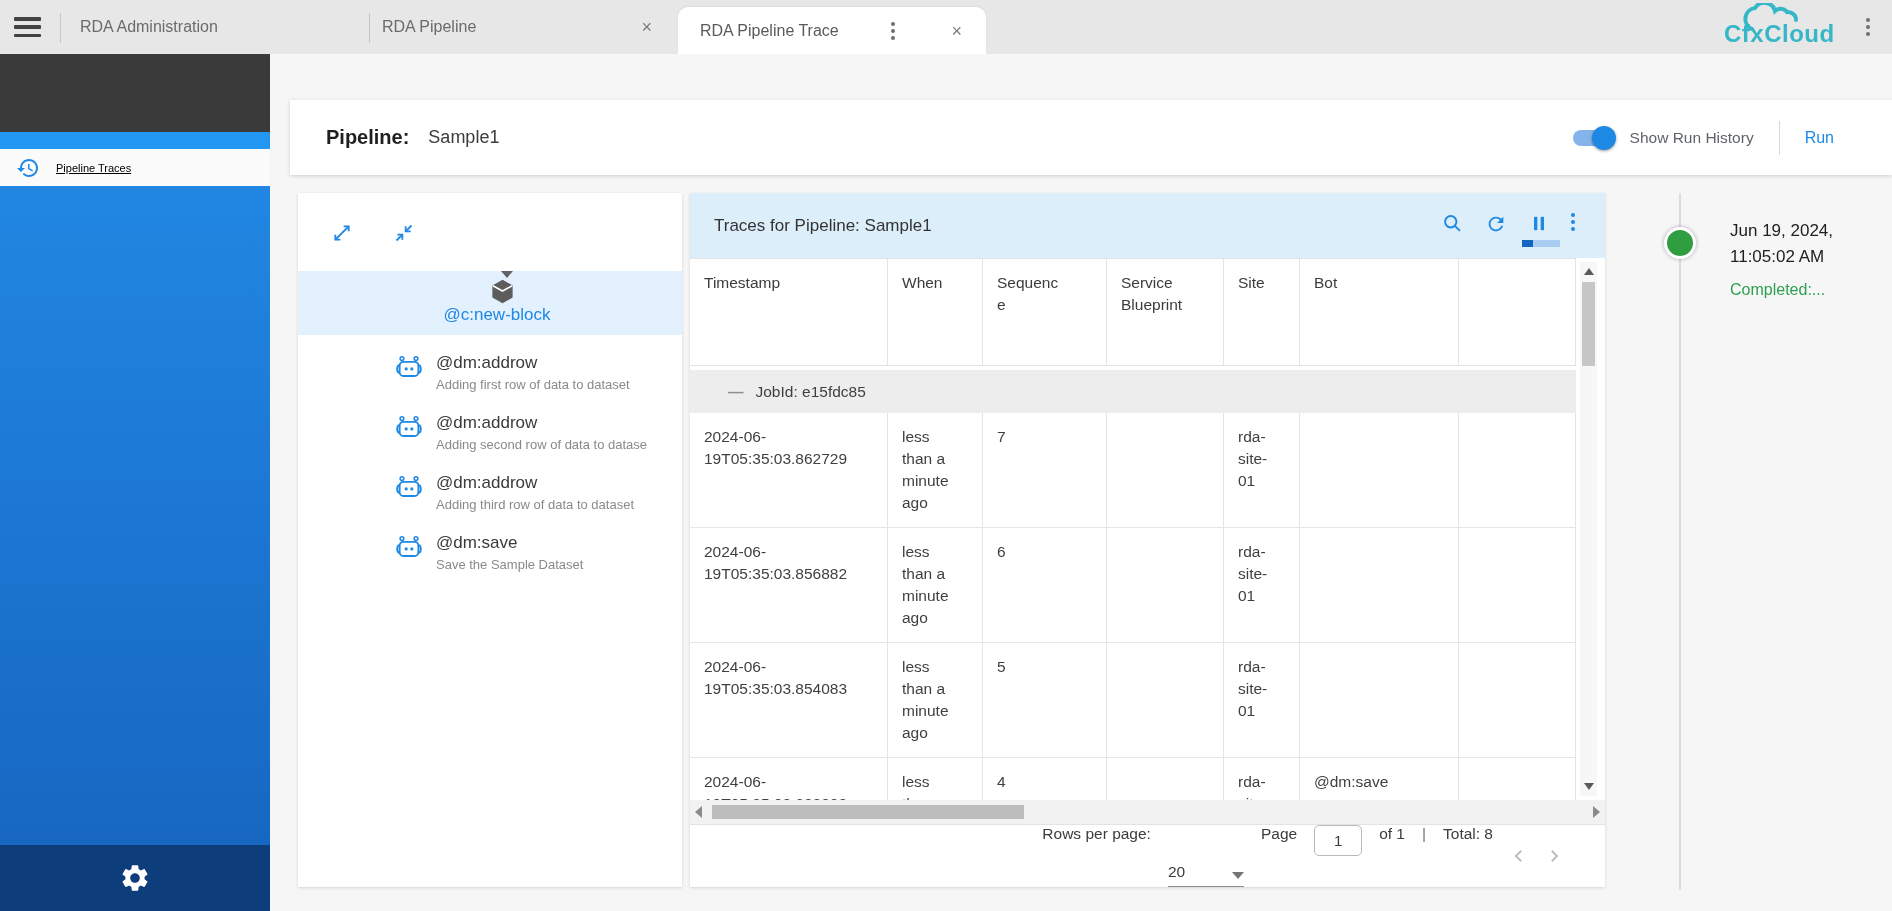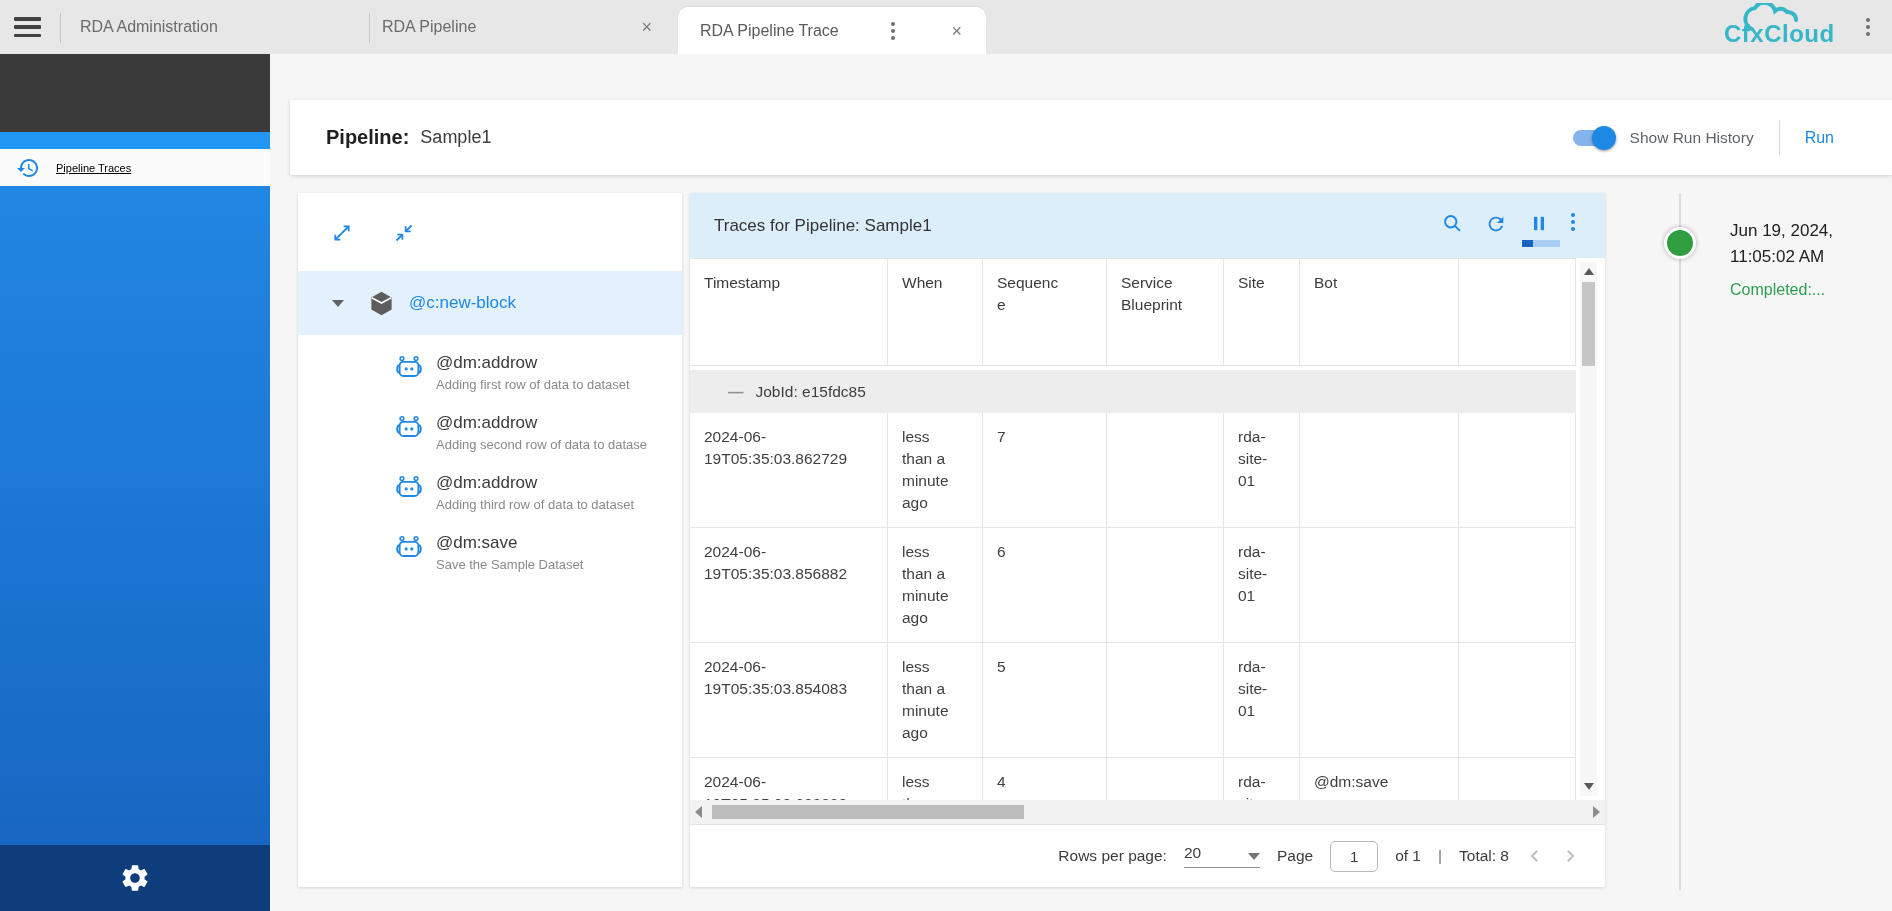--- a/index.html
+++ b/index.html
@@ -27,32 +27,32 @@
   .sb-dark   { position:absolute; left:0; top:54px;  width:270px; height:78px; background:#3a3a3a; }
   .sb-strip  { position:absolute; left:0; top:132px; width:270px; height:17px; background:#2196f3; }
   .sb-item   { position:absolute; left:0; top:149px; width:270px; height:37px; background:#fbfbfb; display:flex; align-items:center; cursor:pointer; }
   .sb-item svg { margin-left:16px; }
   .sb-item .sb-label { margin-left:16px; font-size:11px; color:#000000;text-decoration:underline; }
   .sb-grad   { position:absolute; left:0; top:186px; width:270px; height:659px; background:linear-gradient(180deg,#2187e2 0%, #1767c2 100%); }
   .sb-foot   { position:absolute; left:0; top:845px; width:270px; height:66px; background:#0e3d7c; display:flex; align-items:center; justify-content:center; }
   
   .header-card { position:absolute; left:290px; top:100px; width:1602px; height:75px; background:#fff; box-shadow:0 1px 4px rgba(0,0,0,.16); display:flex; align-items:center; }
   .hc-title { margin-left:36px; font-size:20px; font-weight:bold; color:#1f1f1f; }
-  .hc-value { margin-left:11px; font-size:18px; color:#3c3c3c; }
+  .hc-value { margin-left:19px; font-size:18px; color:#3c3c3c; }
   .hc-right { margin-left:auto; display:flex; align-items:center; padding-right:58px; gap:17px; }
   .toggle { position:relative; width:40px; height:16px; border-radius:8px; background:#85b4ec; cursor:pointer; }
   .toggle .knob { position:absolute; right:-3px; top:-4px; width:24px; height:24px; border-radius:50%; background:#1e88e5; box-shadow:0 1px 3px rgba(0,0,0,.4); }
   .hc-toggle-label { font-size:15.5px; color:#5f6368; }
   .hc-div { width:1px; height:34px; background:#d7d7d7; margin:0 8px; }
   .run-btn { font-size:16px; color:#1e88e5; cursor:pointer; }
   
   .tree-card { position:absolute; left:298px; top:193px; width:384px; height:694px; background:#fff; box-shadow:0 1px 3px rgba(0,0,0,.14); }
   .tree-toolbar { padding:30px 0 0 34px; display:flex; gap:42px; color:#1e88e5; }
   .tree-toolbar .tt-btn { cursor:pointer; }
-  .tree-root-row { margin-top:24px; height:64px; background:#e3f0fd; display:flex; align-items:center; cursor:pointer; }
+  .tree-root-row { margin-top:24px; height:64px; background:#e3f0fd; display:flex; align-items:center; cursor:pointer;flex-direction:column; }
   .caret-down { margin-left:34px; width:0; height:0; border-left:6px solid transparent; border-right:6px solid transparent; border-top:7px solid #5f6368; }
   .tree-root-row svg { margin-left:24px; }
   .tree-root-label { margin-left:14px; font-size:17px; color:#1e88e5; }
   .tree-children { padding:18px 0 0 96px; }
   .tree-item { display:flex; align-items:flex-start; margin-bottom:21px; cursor:pointer; }
   .tree-item svg { flex:0 0 auto; color:#1e88e5; margin-top:1px; }
   .ti-text { margin-left:12px; }
   .ti-label { font-size:17px; color:#3a3a3a; }
   .ti-desc { font-size:13px; color:#8a8a8a; margin-top:4px; }
   
@@ -82,21 +82,21 @@
   .vs-up   { top:6px;  border-bottom:7px solid #5a5a5a; }
   .vs-down { bottom:6px; border-top:7px solid #5a5a5a; }
   .vs-thumb { position:absolute; left:2px; top:20px; width:13px; height:84px; background:#c6c6c6; cursor:pointer; }
   
   .hscroll { position:absolute; left:0; top:607px; width:915px; height:24px; background:#f2f2f2; }
   .hs-left, .hs-right { position:absolute; top:6px; width:0; height:0; border-top:6px solid transparent; border-bottom:6px solid transparent; cursor:pointer; }
   .hs-left  { left:5px;  border-right:7px solid #8a8a8a; }
   .hs-right { right:5px; border-left:7px solid #8a8a8a; }
   .hs-thumb { position:absolute; left:22px; top:5px; width:312px; height:14px; background:#bdbdbd; cursor:pointer; }
   
-  .pagination { position:absolute; left:0; top:631px; width:915px; height:63px; border-top:1px solid #e3e3e3; display:flex; align-items:center; justify-content:flex-end; gap:17px; padding-right:26px; font-size:15.5px; color:#3c3c3c; }
+  .pagination { position:absolute; left:0; top:631px; width:915px; height:63px; border-top:1px solid #e3e3e3; display:flex; justify-content:flex-end; gap:17px; padding-right:42px; font-size:15.5px; color:#3c3c3c; }
   .rpp-select { display:flex; align-items:flex-end; width:76px; border-bottom:1px solid #8f8f8f; padding-bottom:5px; cursor:pointer; }
   .rpp-caret { margin-left:auto; width:0; height:0; border-left:6px solid transparent; border-right:6px solid transparent; border-top:7px solid #757575; margin-bottom:2px; }
   .page-input { width:48px; height:31px; border:1px solid #b9b9b9; border-radius:5px; text-align:center; font-size:15px; color:#3c3c3c; font-family:"Liberation Sans",sans-serif; }
   .pg-sep { color:#757575; }
   .pg-chev { cursor:pointer; color:#bdbdbd; display:flex; align-items:center; }
   
   .tl-line { position:absolute; left:1679px; top:193px; width:2px; height:697px; background:#dcdcdc; }
   .tl-dot  { position:absolute; left:1664px; top:227px; width:32px; height:32px; border-radius:50%; background:#2f9e41; border:3px solid #fff; box-shadow:0 0 4px rgba(0,0,0,.3); }
   .tl-text { position:absolute; left:1730px; top:218px; width:158px; font-size:17px; color:#212121; line-height:1.5; }
   .tl-status { margin-top:9px; font-size:16px; color:#2e9e50; }

